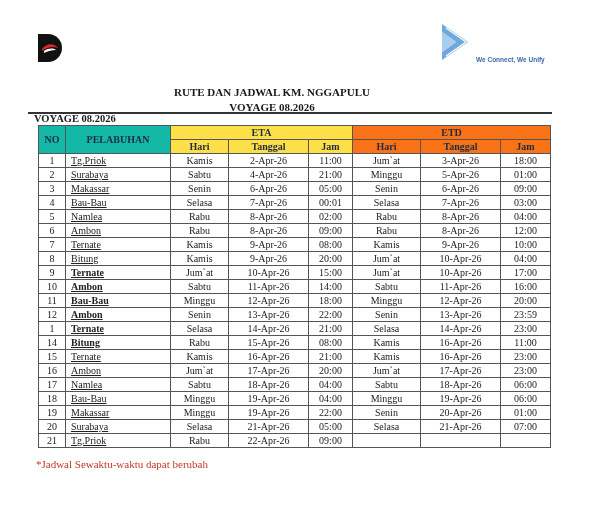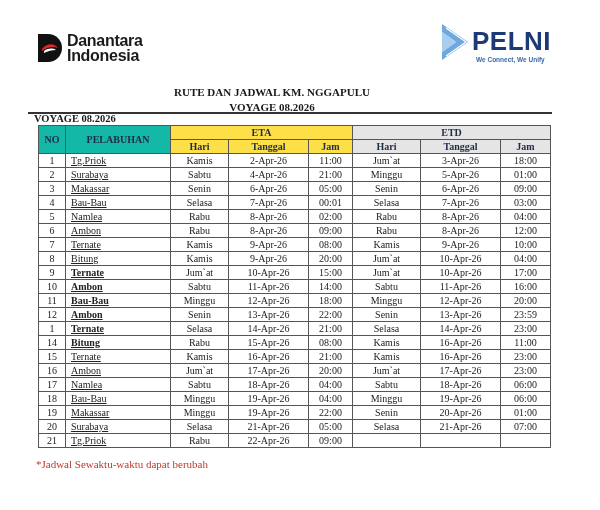--- a/index.html
+++ b/index.html
@@ -13,51 +13,46 @@
     .logo-right .arrow { position: absolute; left: 2px; top: 2px; }
     .title { position: absolute; left: 0; width: 544px; text-align: center; font-weight: bold; font-size: 11px; color: #1a1a1a; }
     .t1 { top: 86px; } .t2 { top: 101px; }
     .rule { position: absolute; left: 28px; top: 112px; width: 524px; height: 2px; background: #333; }
     .voyage-label { position: absolute; left: 34px; top: 113px; font-weight: bold; font-size: 10.5px; color: #1a1a1a; }
     table { position: absolute; left: 38px; top: 125px; border-collapse: collapse; font-size: 10px; table-layout: fixed; }
     td, th { border: 1px solid #555; text-align: center; padding: 0; height: 13px; line-height: 13px; white-space: nowrap; overflow: hidden; }
     th { font-weight: bold; color: #1f2a44; }
     .h-no, .h-port { background: #14b8a6; }
     .h-eta { background: #fde047; }
-    .h-etd { background: #e5e5e5; }
+    .h-etd { background: #f97316; }
     td.port { text-align: left; padding-left: 5px; text-decoration: underline; }
     td.bold { font-weight: bold; }
     .note { position: absolute; left: 36px; top: 458px; font-size: 11px; color: #c0392b; }
   </style>
 </head>
 <body>
 
 <div class="logo-left">
   <div class="mark">
     <svg width="24" height="28" viewBox="0 0 24 28">
       <path d="M0 0 H10 A14 14 0 0 1 10 28 H0 Z" fill="#111"></path>
       <path d="M4 15 C9 9, 16 9, 20 14 C15 12, 9 13, 4 17 Z" fill="#e0242b"></path>
       <path d="M6 17 C10 14, 15 14, 18 16 C14 16, 10 17, 6 19 Z" fill="#fff"></path>
     </svg>
   </div>
-  <div class="words">
-    <div>Danantara</div>
-    <div>Indonesia</div>
-  </div>
 </div>
 
 <div class="logo-right">
   <div class="arrow">
     <svg width="30" height="36" viewBox="0 0 30 36">
       <path d="M2 0 L28 18 L2 36 L2 28 L16 18 L2 8 Z" fill="#6fa8dc"></path>
       <path d="M2 8 L16 18 L2 28 Z" fill="#a8cdef"></path>
       <path d="M6 4 L26 18 L6 32" stroke="#ffffff" stroke-width="1.2" fill="none"></path>
     </svg>
   </div>
-  <div class="pelni">PELNI</div>
   <div class="tag">We Connect, We Unify</div>
 </div>
 
 <div class="title t1">RUTE DAN JADWAL KM. NGGAPULU</div>
 <div class="title t2">VOYAGE 08.2026</div>
 <div class="rule"></div>
 <div class="voyage-label">VOYAGE 08.2026</div>
 
 <table>
   <colgroup>

